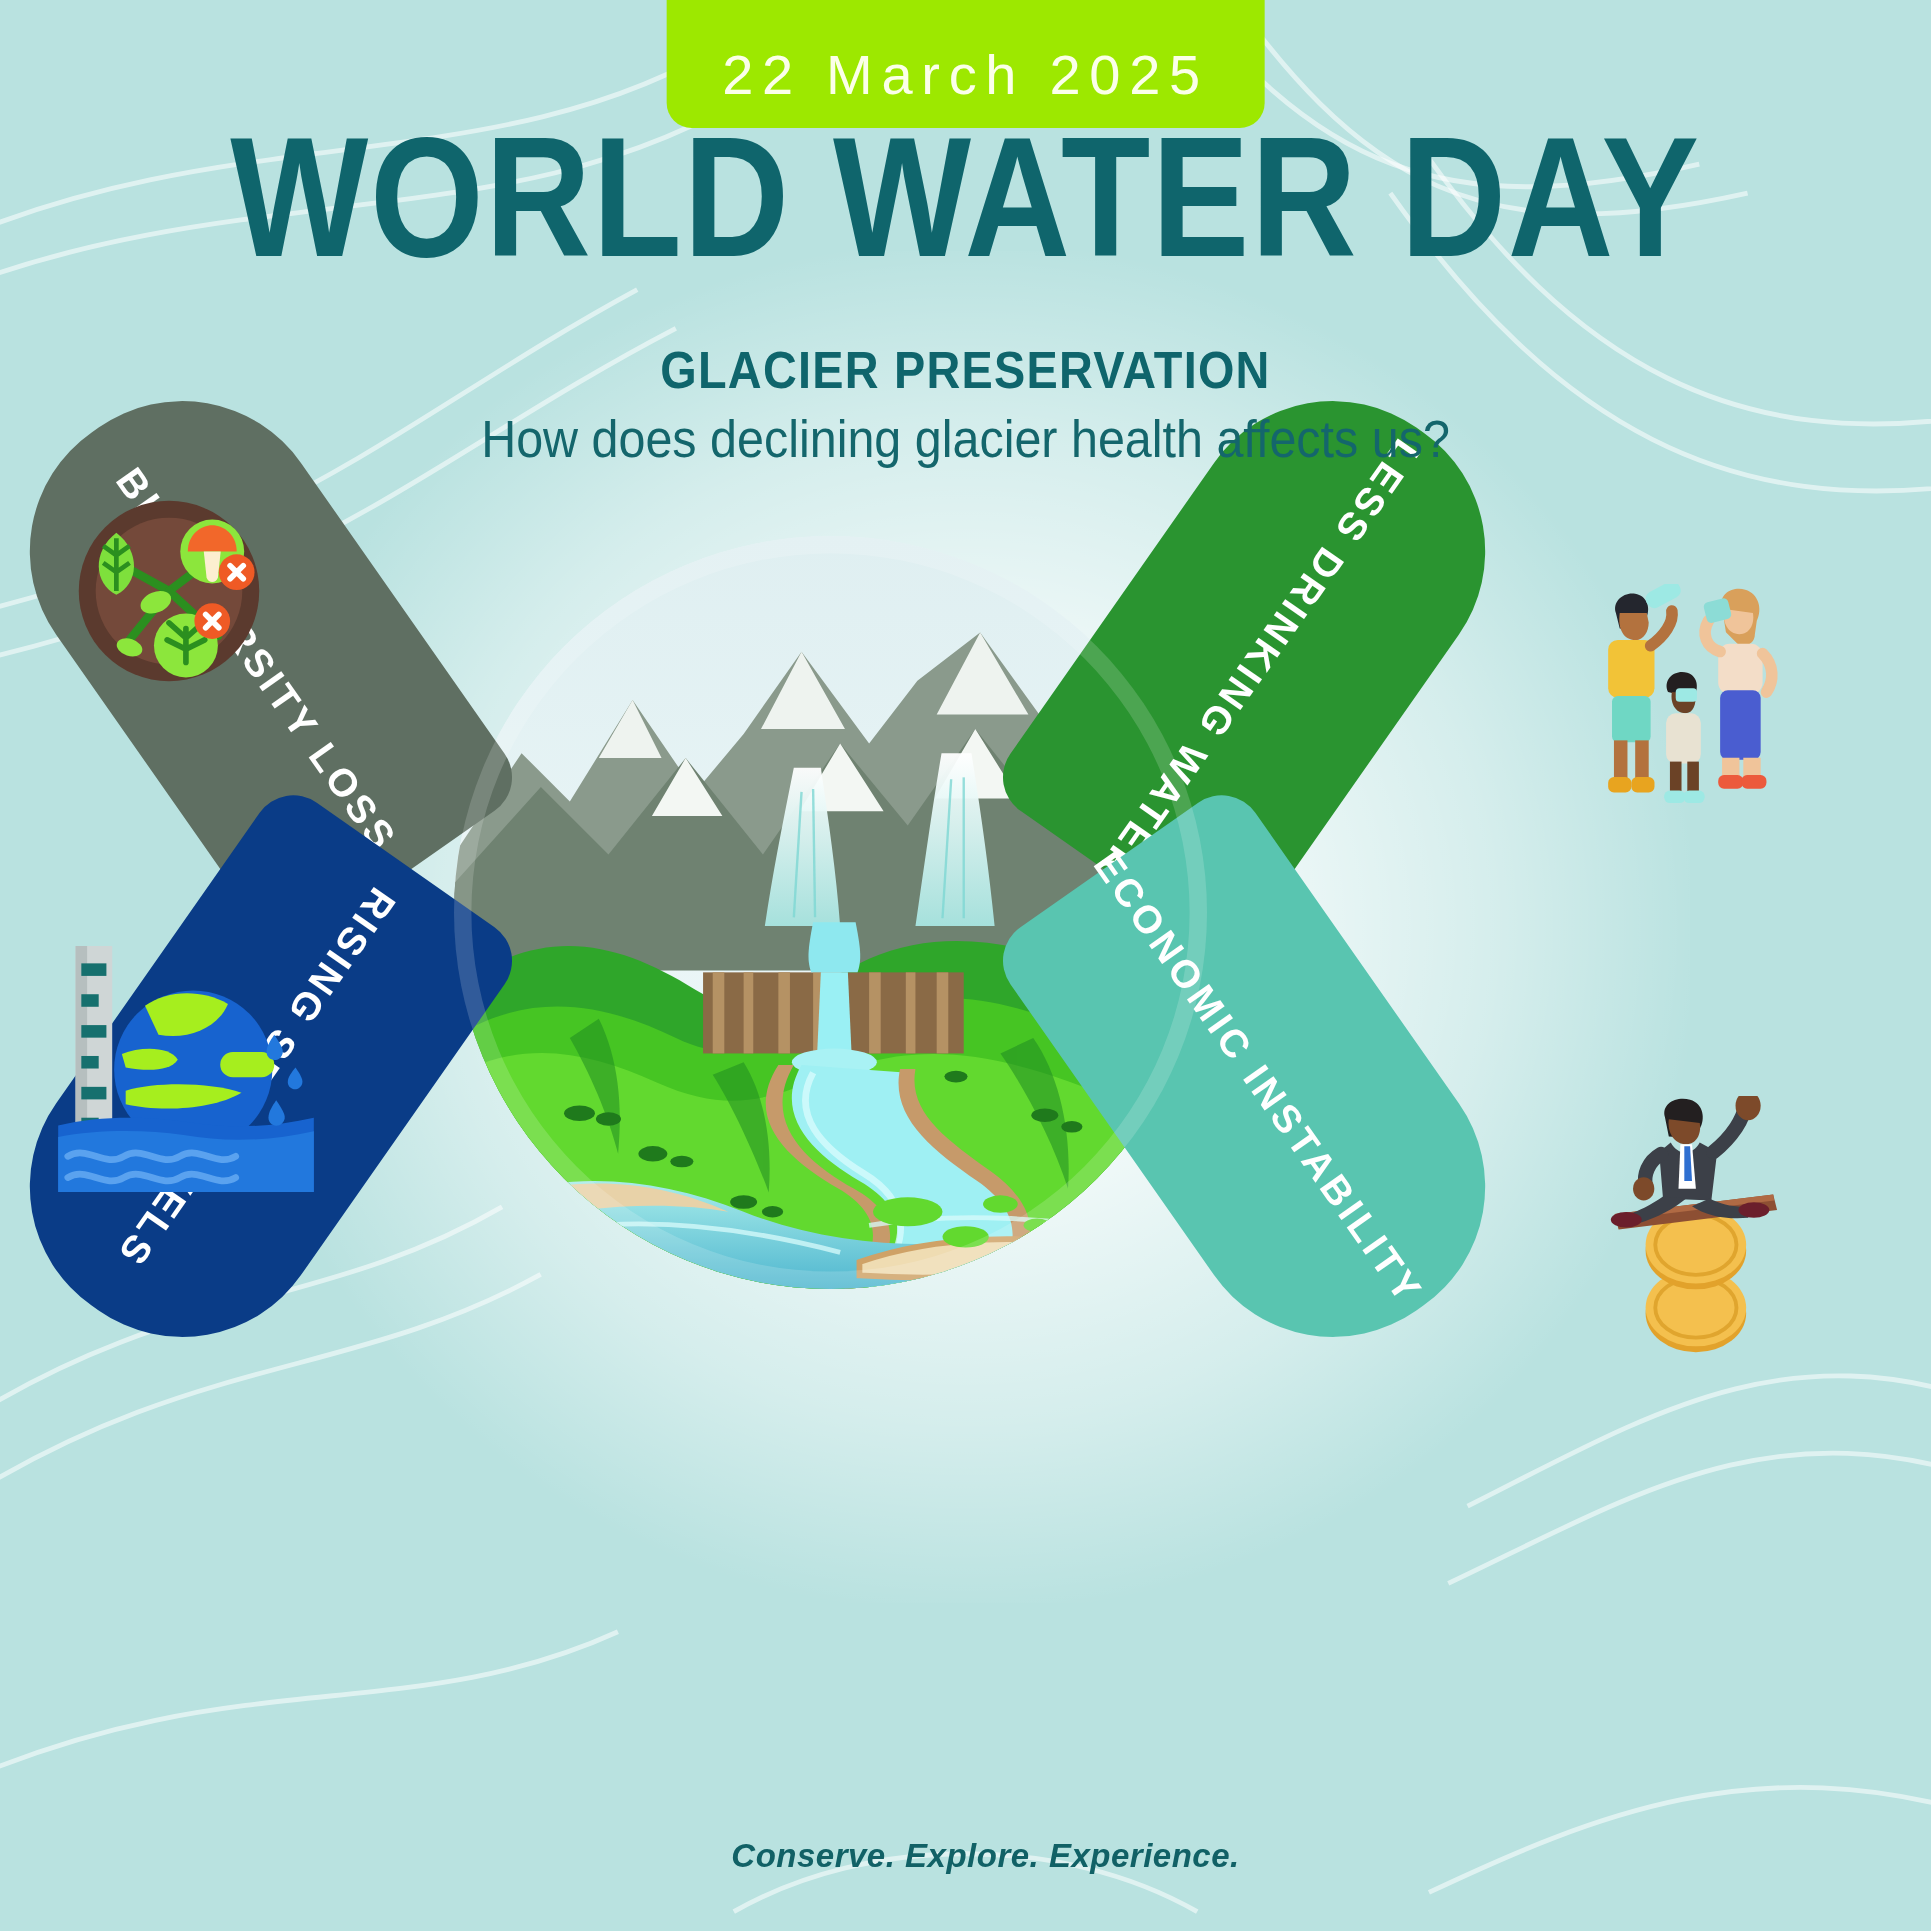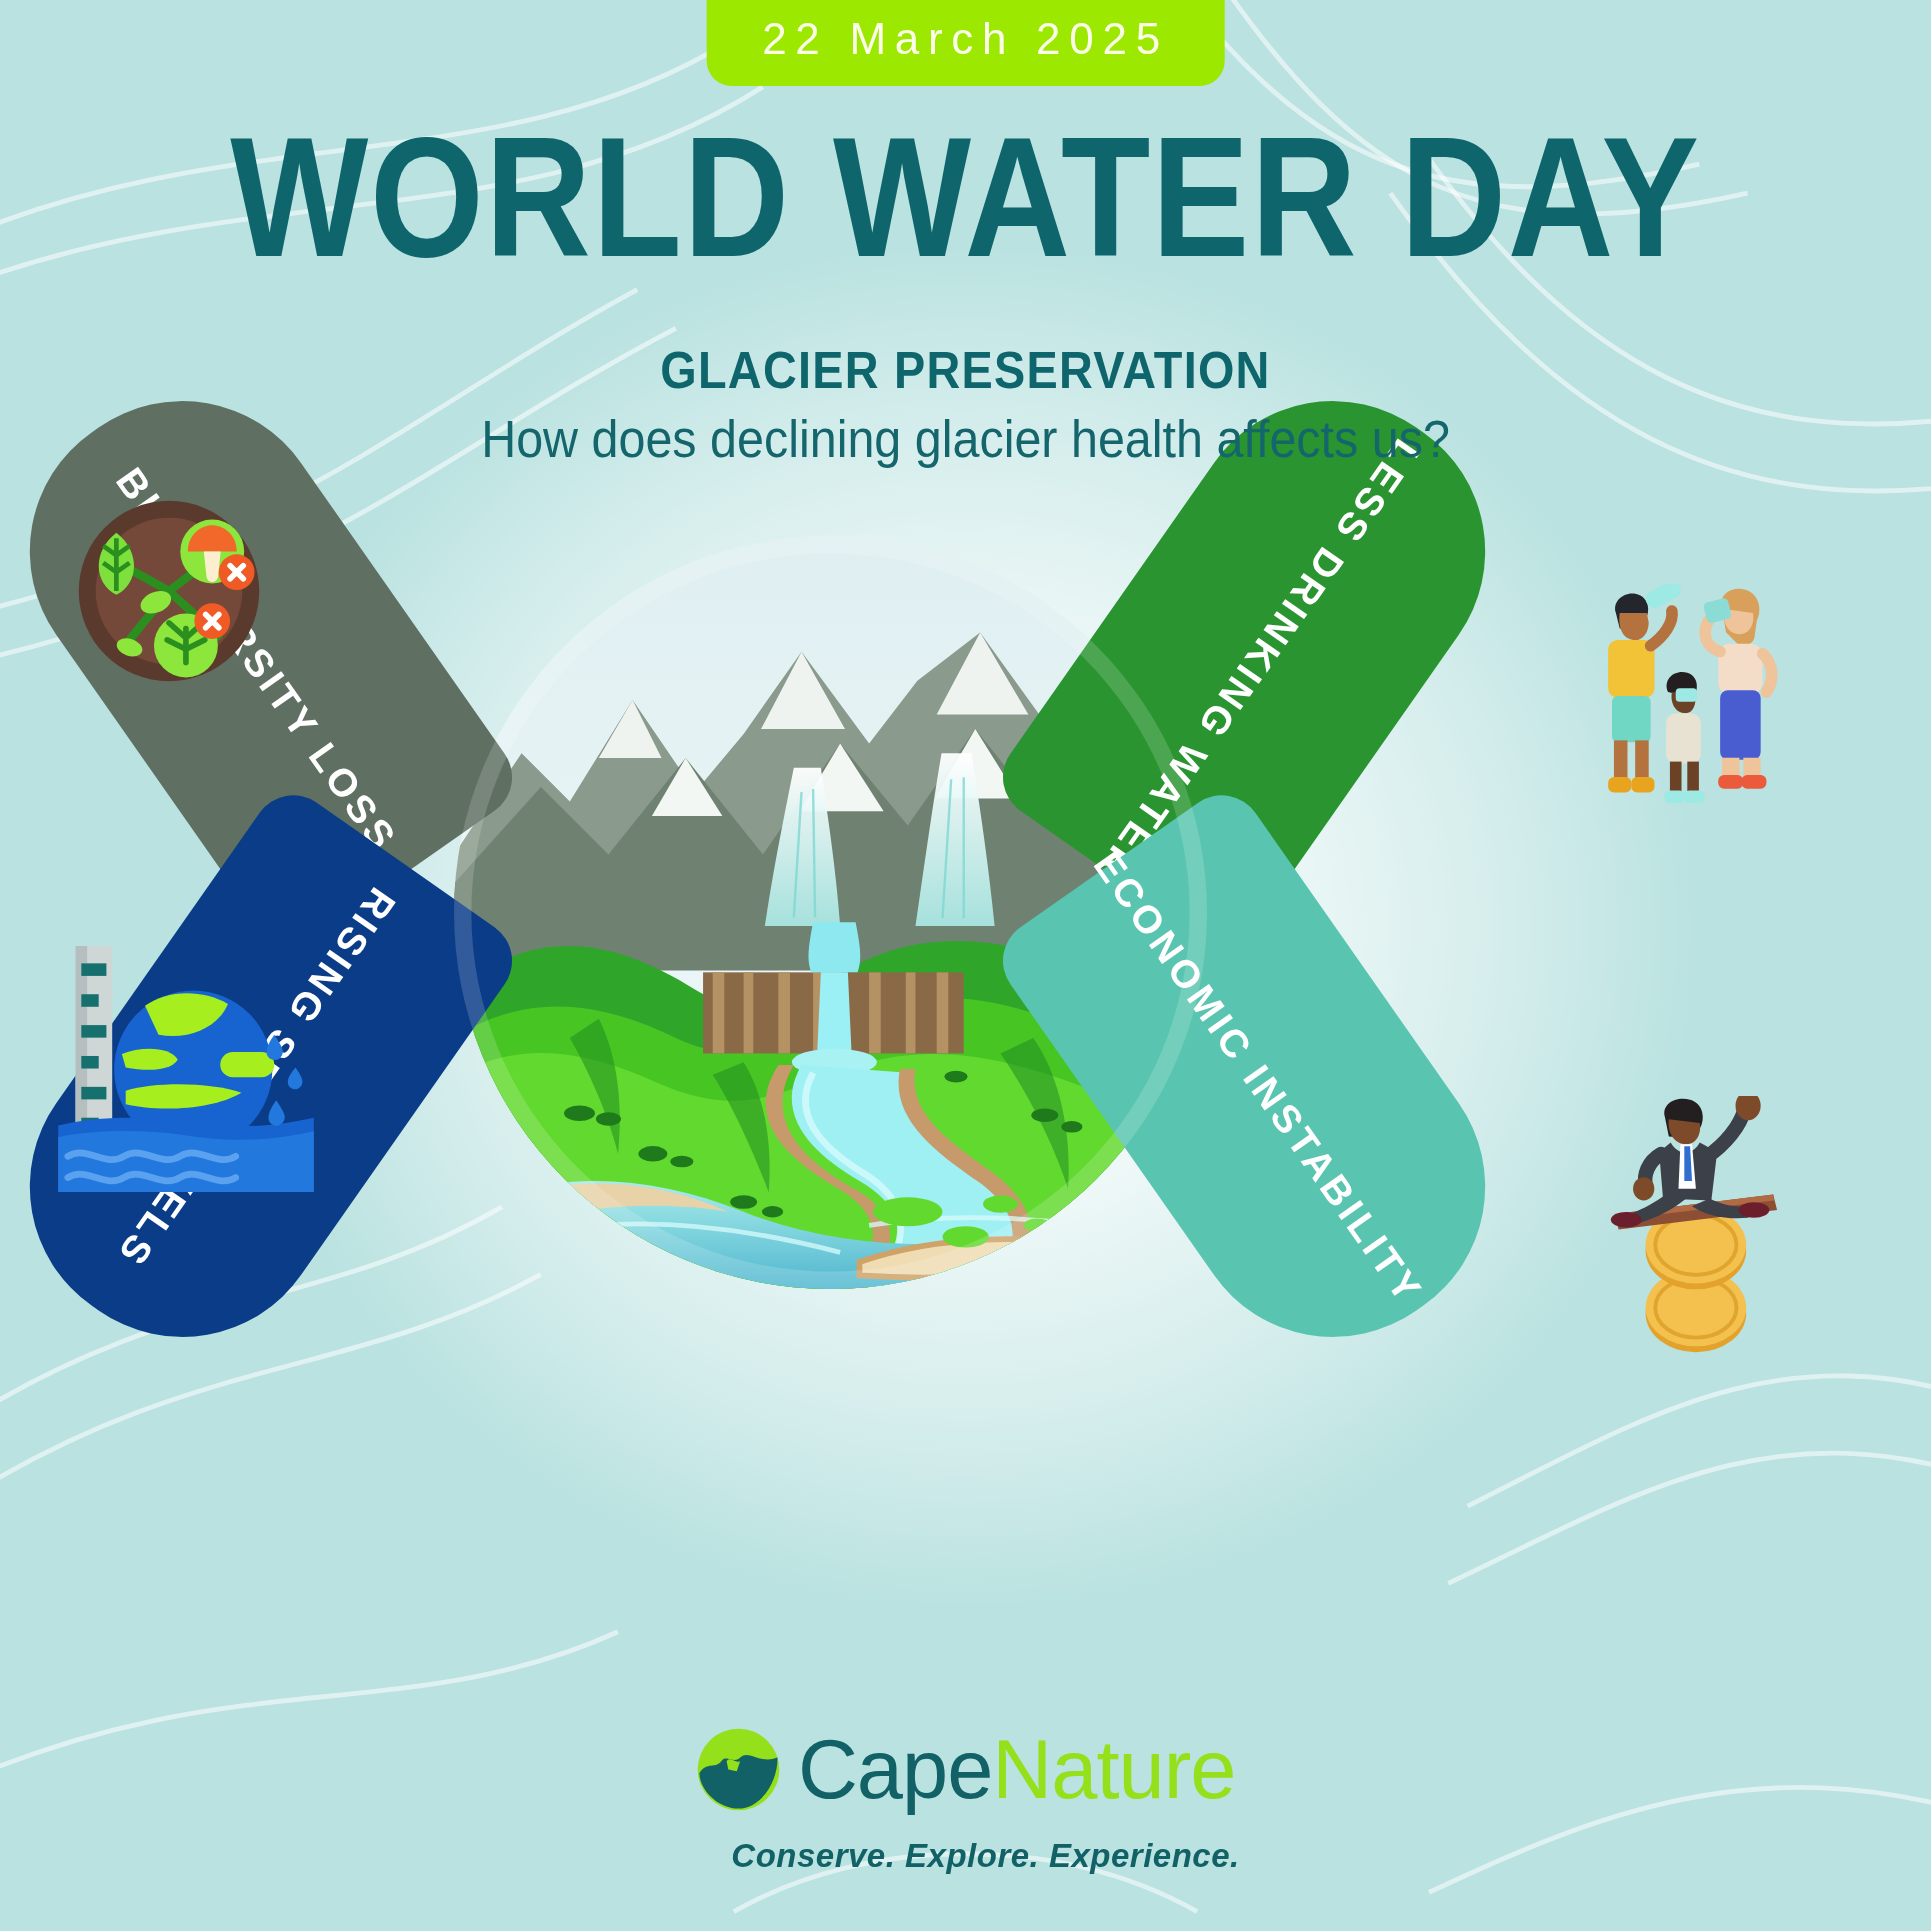--- a/index.html
+++ b/index.html
@@ -24,25 +24,26 @@
   
   #date-badge {
     position:absolute; left:50%; top:0; transform:translateX(-50%);
     background:#9de800;
     border-radius:0 0 25px 25px;
     padding:17.4px 56px 25px 56px;
     z-index:40;
   }
   #date-badge span {
     display:block;
-    font-size:44px;
+    font-size:56px;
     letter-spacing:8.7px;
     color:#fbffe9;
     font-weight:300;
     line-height:1;
+    margin-top:30px;
   }
 
   #main-title {
     position:absolute; top:114px; left:0; right:0;
     text-align:center; z-index:35;
     font-family:"Liberation Sans", sans-serif;
     font-weight:700;
     font-size:170px;
     line-height:.98;
     letter-spacing:1.9px;
@@ -448,27 +449,15 @@
       <ellipse cx="42" cy="96" rx="11" ry="12" fill="#7d4a2a"></ellipse>
       <path d="M62,104 C50,112 36,120 26,122 L36,132 C56,126 74,116 86,106 Z" fill="#3c4048"></path>
       <path d="M110,106 C122,112 138,116 152,114 L150,126 C128,128 106,124 92,114 Z" fill="#3c4048"></path>
       <ellipse cx="24" cy="128" rx="16" ry="8" fill="#6b1f2c"></ellipse>
       <ellipse cx="156" cy="118" rx="16" ry="8" fill="#6b1f2c"></ellipse>
     </g>
   </svg>
 </div>
 
 <div id="logo-block">
-  <div id="logo-row">
-    <span id="logo-mark">
-      <svg viewBox="0 0 100 100">
-        <circle cx="50" cy="50" r="48" fill="#93e01b"></circle>
-        <path d="M4,54 C14,40 22,50 30,40 C36,32 44,44 52,36 C62,26 74,44 96,36 C96,68 74,96 50,96 C26,96 4,74 4,54 Z" fill="#116166"></path>
-        <path d="M36,40 C42,34 46,44 52,40 L48,52 L38,50 Z" fill="#93e01b"></path>
-      </svg>
-    </span>
-    <span id="logo-text">
-      <span id="logo-cape">Cape</span><span id="logo-nature">Nature</span>
-    </span>
-  </div>
   <div id="tagline">Conserve. Explore. Experience.</div>
 </div>
 
 
 </body></html>

